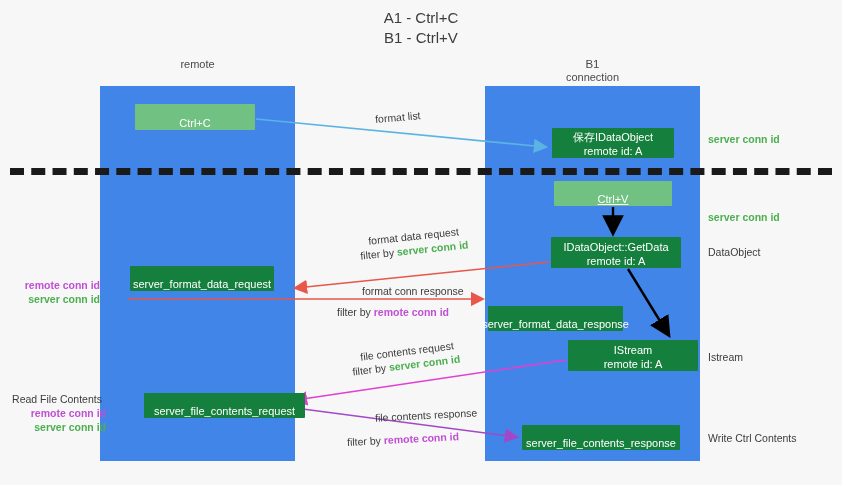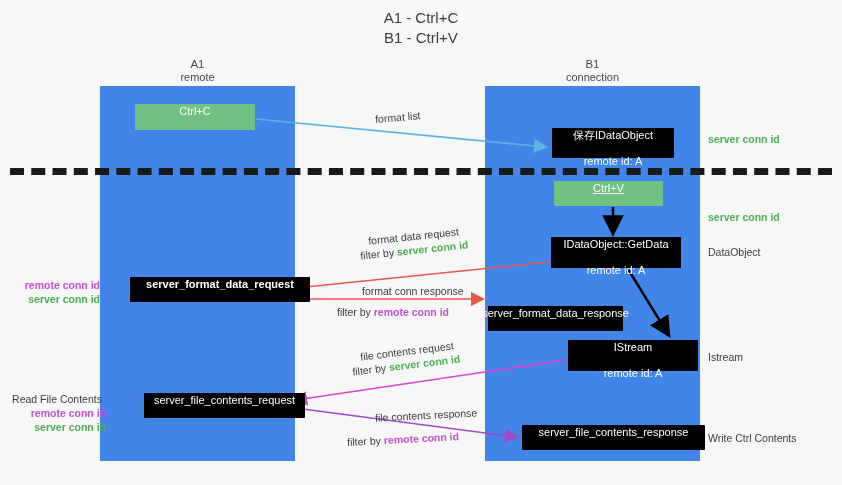--- a/index.html
+++ b/index.html
@@ -28,37 +28,37 @@
   
   .lane{
     position:absolute;background:#4285e8;
   }
   #lane-a1{left:100px;top:86px;width:195px;height:375px;}
   #lane-b1{left:485px;top:86px;width:215px;height:375px;}
 
   
   .box{
     position:absolute;box-sizing:border-box;
-    display:flex;flex-direction:column;align-items:center;justify-content:flex-start;
+    display:flex;flex-direction:column;align-items:center;justify-content:flex-end;
     color:#ffffff;font-size:11px;line-height:14px;text-align:center;
     border-radius:1px;
   }
   .box.green{background:#71c183;}
-  .box.orange{background:#000000;}
-  .box .l2{font-size:11px;margin-top:12px;}
+  .box.orange{background:#15803d;}
+  .box .l2{font-size:11px;}
 
   #box-ctrl-c{left:135px;top:104px;width:120px;height:26px;}
   #box-save-idataobject{left:552px;top:128px;width:122px;height:30px;}
-  #box-ctrl-v{left:554px;top:181px;width:109px;height:25px;text-decoration:underline;}
+  #box-ctrl-v{left:554px;top:181px;width:118px;height:25px;text-decoration:underline;}
   #box-getdata{left:551px;top:237px;width:130px;height:31px;}
   #box-istream{left:568px;top:340px;width:130px;height:31px;}
-  #box-fmt-req{left:130px;top:277px;width:180px;height:25px;font-weight:bold;}
+  #box-fmt-req{left:130px;top:266px;width:144px;height:25px;}
   #box-fmt-resp{left:488px;top:288px;width:135px;height:25px;margin-top:18px;}
   #box-file-req{left:128px;top:393px;width:161px;height:25px;margin-left:16px;}
-  #box-file-resp{left:522px;top:425px;width:183px;height:25px;}
+  #box-file-resp{left:522px;top:425px;width:158px;height:25px;}
 
   
   #divider{
     position:absolute;left:10px;top:168px;width:822px;height:0;
     border-top:7px dashed #1a1a1a;
   }
 
   
   .side{
     position:absolute;font-size:10.5px;line-height:14px;color:#3c3c3c;
@@ -97,21 +97,20 @@
 <body>
 
 <div class="canvas">
 
   <div class="title">
     <div>A1 - Ctrl+C</div>
     <div>B1 - Ctrl+V</div>
   </div>
 
   <div class="col-head" style="left:100px;top:58px;width:195px;">
-    <div class="big">A1</div>
     <div>remote</div>
   </div>
   <div class="col-head" style="left:485px;top:58px;width:215px;">
     <div class="big">B1</div>
     <div>connection</div>
   </div>
 
   <div class="lane" id="lane-a1"></div>
   <div class="lane" id="lane-b1"></div>
 

